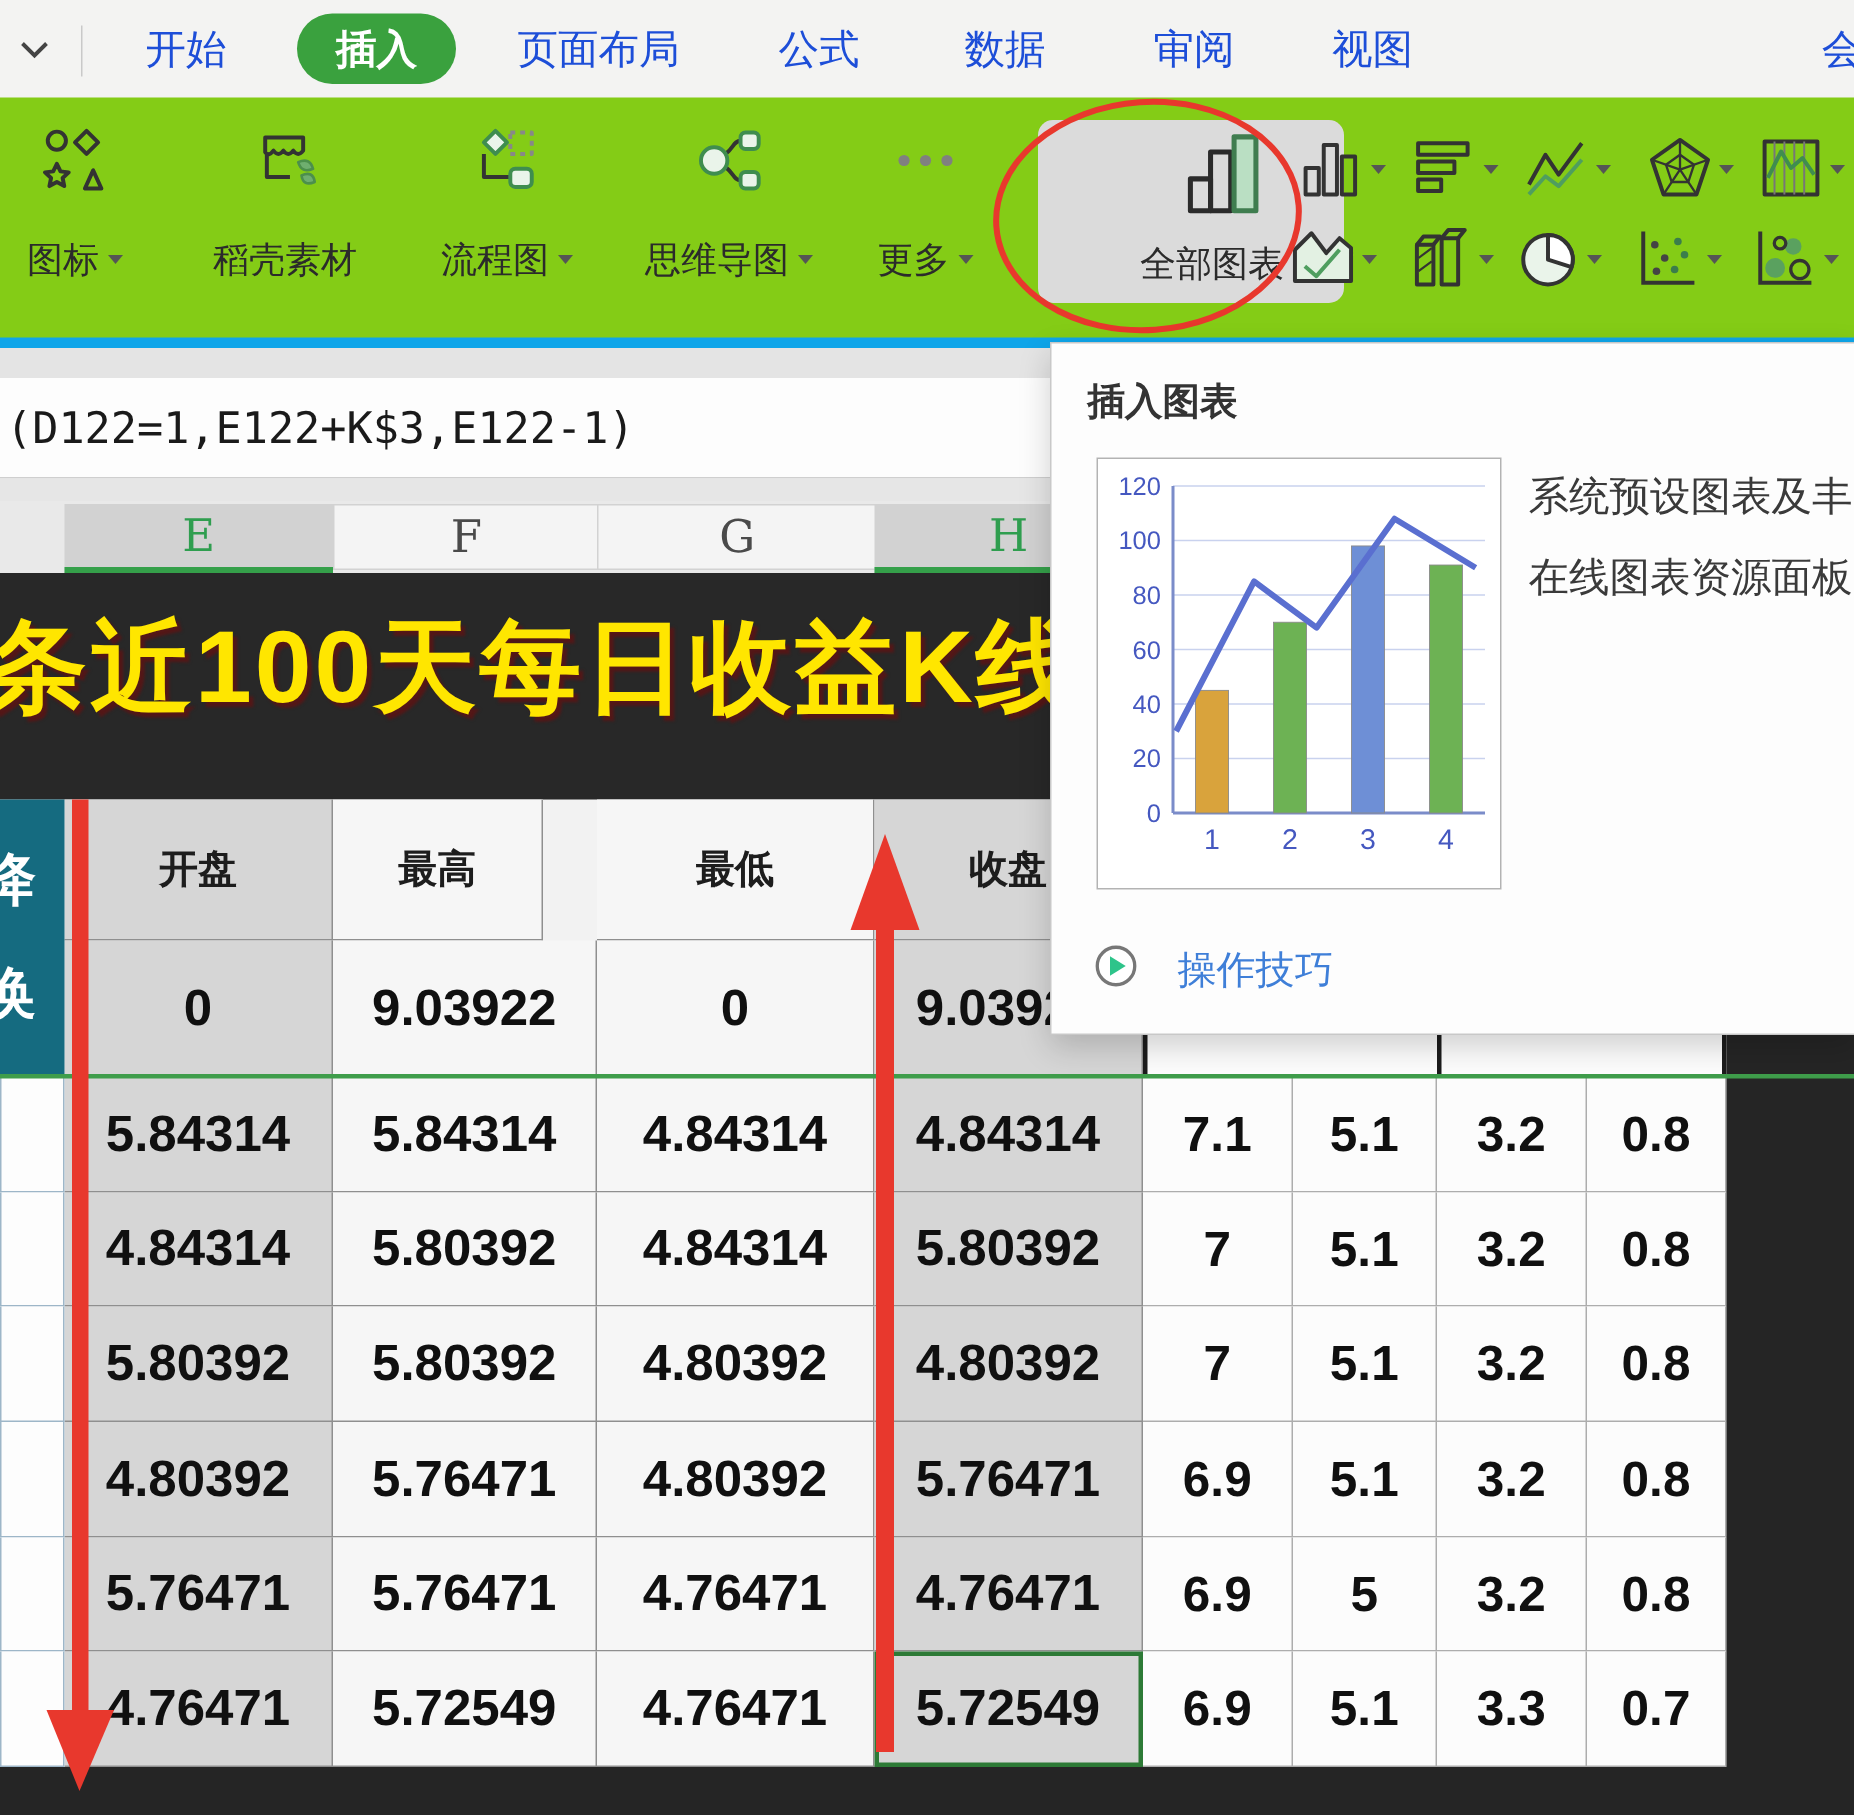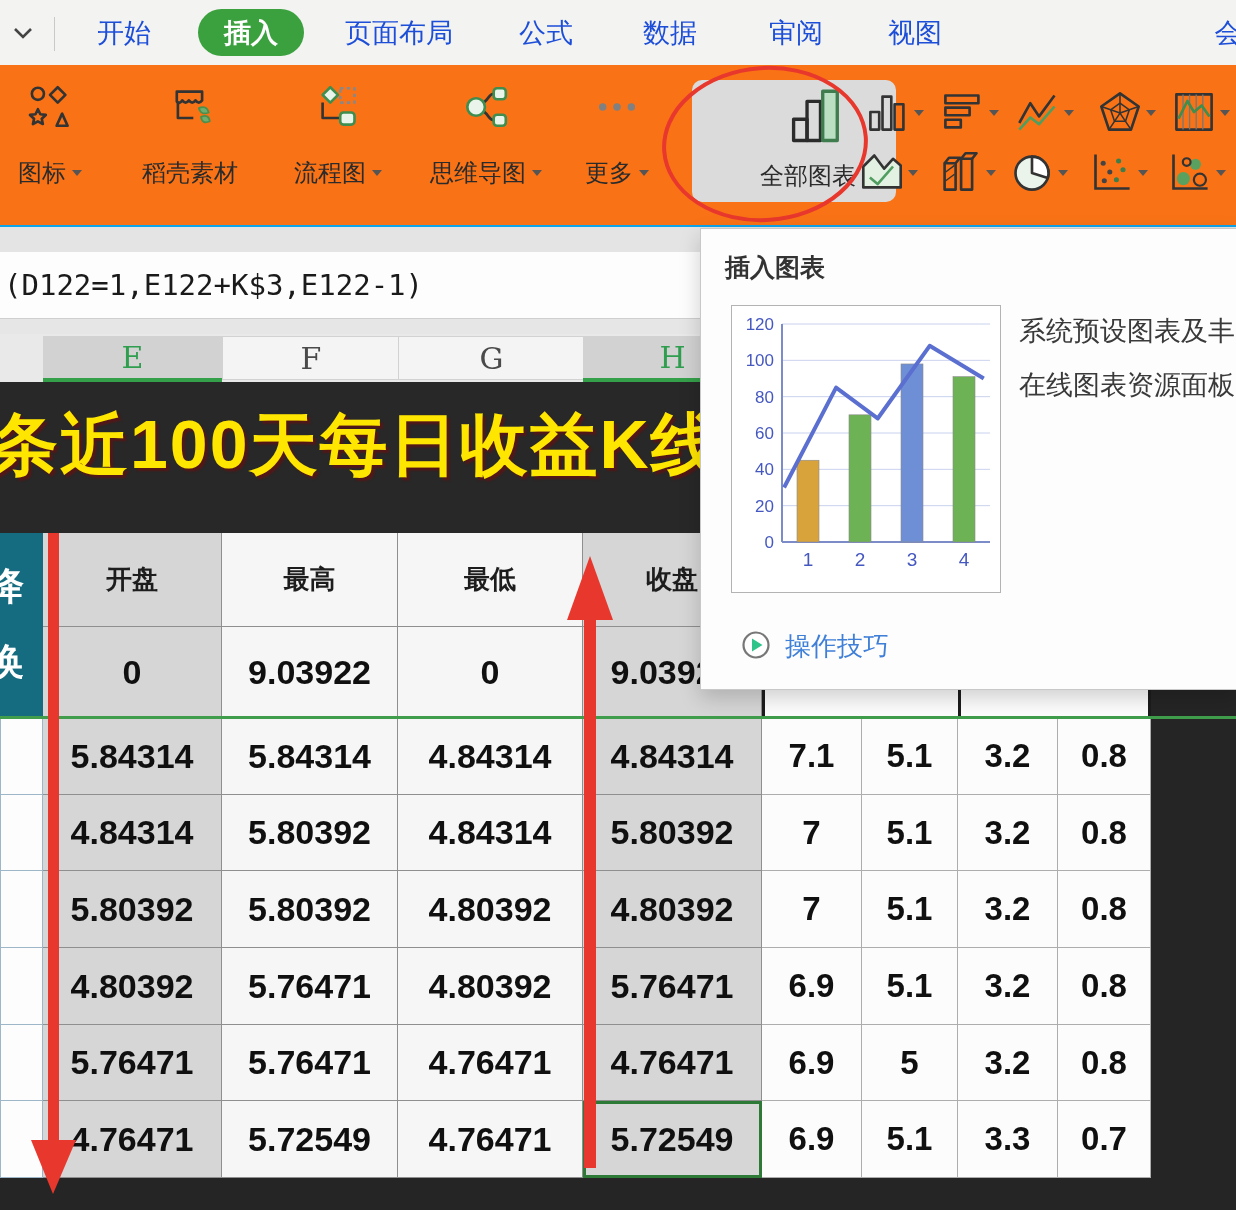--- a/index.html
+++ b/index.html
@@ -7,21 +7,21 @@
        background:#f2f2f2;font-family:"Liberation Sans",sans-serif;}
   .abs{position:absolute;}
   
   #tabbar{left:0;top:0;width:1236px;height:65px;background:#f3f3f2;z-index:3;}
   .tab{position:absolute;top:0;height:65px;display:flex;align-items:center;justify-content:center;
        font-size:27px;color:#1d4ed8;white-space:nowrap;cursor:default;}
   .tab-pill{background:#3aa13e;color:#fff;border-radius:24px;height:47px;top:9px;font-weight:bold;
             padding:0 26px;}
   #tab-divider{left:54px;top:17px;width:1px;height:34px;background:#c9c9c9;}
   
-  #ribbon{left:0;top:65px;width:1236px;height:160px;background:#f97316;border-bottom:2px solid #0ea5e9;z-index:3;}
+  #ribbon{left:0;top:65px;width:1236px;height:160px;background:#84cc16;border-bottom:7px solid #0ea5e9;z-index:3;}
   .rgroup{position:absolute;top:14px;text-align:center;}
   .rgroup .gicon{height:56px;display:flex;align-items:center;justify-content:center;}
   .glabel{margin-top:22px;font-size:24px;color:#2b2b2b;display:inline-flex;align-items:center;gap:6px;white-space:nowrap;}
   .caret{width:0;height:0;border-left:5px solid transparent;border-right:5px solid transparent;
          border-top:6px solid #555;display:inline-block;}
   #allcharts-btn{left:692px;top:15px;width:160px;height:122px;background:#dbdbdb;border-radius:10px;
                  text-align:center;cursor:default;padding-left:44px;}
   #allcharts-btn .gicon{margin-top:8px;height:58px;display:flex;align-items:center;justify-content:center;}
   #allcharts-btn .glabel{margin-top:14px;}
   .gridicon{position:absolute;width:44px;height:44px;}
@@ -56,21 +56,21 @@
   #blackB{left:0;top:1178px;width:1236px;height:32px;background:#252525;z-index:5;}
   #subwhite{left:762px;top:627px;width:389px;height:91px;background:#fdfdfd;z-index:2;}
   .blackv{position:absolute;top:627px;width:3px;height:91px;background:#1c1c1c;z-index:4;}
   #activecell{left:583px;top:1101px;width:179px;height:77px;border:3px solid #2d7a36;box-sizing:border-box;z-index:20;}
   
   #popup{left:700px;top:228px;width:536px;height:460px;background:#fdfdfd;border:1px solid #c8c8c8;
          box-shadow:0 8px 20px rgba(0,0,0,.18);z-index:60;}
   #popup-title{position:absolute;left:24px;top:22px;font-size:25px;font-weight:600;color:#333;}
   #chartbox{position:absolute;left:30px;top:76px;width:268px;height:286px;border:1px solid #b3b3b3;background:#fff;}
   .desc{position:absolute;left:318px;font-size:27px;color:#3a3a3a;white-space:nowrap;}
-  #tipsrow{position:absolute;left:40px;top:400px;display:flex;align-items:flex-end;gap:14px;cursor:default;}
+  #tipsrow{position:absolute;left:28px;top:400px;display:flex;align-items:flex-end;gap:26px;cursor:default;}
   #tipslabel{font-size:26px;color:#3f7fd8;}
   
   #anno{left:0;top:0;width:1236px;height:1210px;z-index:40;pointer-events:none;}
 </style>
 </head>
 <body>
 
 <div id="tabbar" class="abs">
   <span class="abs" style="left:10px;top:22px;">
     <svg width="26" height="22" viewBox="0 0 26 22">
@@ -261,21 +261,21 @@
       <span>H</span>
     </div>
 </div>
 
 <div id="banner" class="abs">
   <span>条近100天每日收益K线</span>
 </div>
 
 <div id="sheet">
     <div class="cell shade hdr" style="left: 43px; top: 533px; width: 179px; height: 94px;">开盘</div>
-    <div class="cell lite hdr" style="left: 222px; top: 533px; width: 176px; height: 94px;">最高</div>
+    <div class="cell lite hdr" style="left: 222px; top: 533px; width: 140px; height: 94px;">最高</div>
     <div class="cell lite hdr" style="left: 398px; top: 533px; width: 185px; height: 94px;">最低</div>
     <div class="cell shade hdr" style="left: 583px; top: 533px; width: 179px; height: 94px;">收盘</div>
     <div class="cell shade" style="left: 43px; top: 627px; width: 179px; height: 91px;">0</div>
     <div class="cell lite" style="left: 222px; top: 627px; width: 176px; height: 91px;">9.03922</div>
     <div class="cell lite" style="left: 398px; top: 627px; width: 185px; height: 91px;">0</div>
     <div class="cell shade" style="left: 583px; top: 627px; width: 179px; height: 91px;">9.03922</div>
     <div class="cell shade" style="left: 43px; top: 718px; width: 179px; height: 77px;">5.84314</div>
     <div class="cell lite" style="left: 222px; top: 718px; width: 176px; height: 77px;">5.84314</div>
     <div class="cell lite" style="left: 398px; top: 718px; width: 185px; height: 77px;">4.84314</div>
     <div class="cell shade" style="left: 583px; top: 718px; width: 179px; height: 77px;">4.84314</div>

